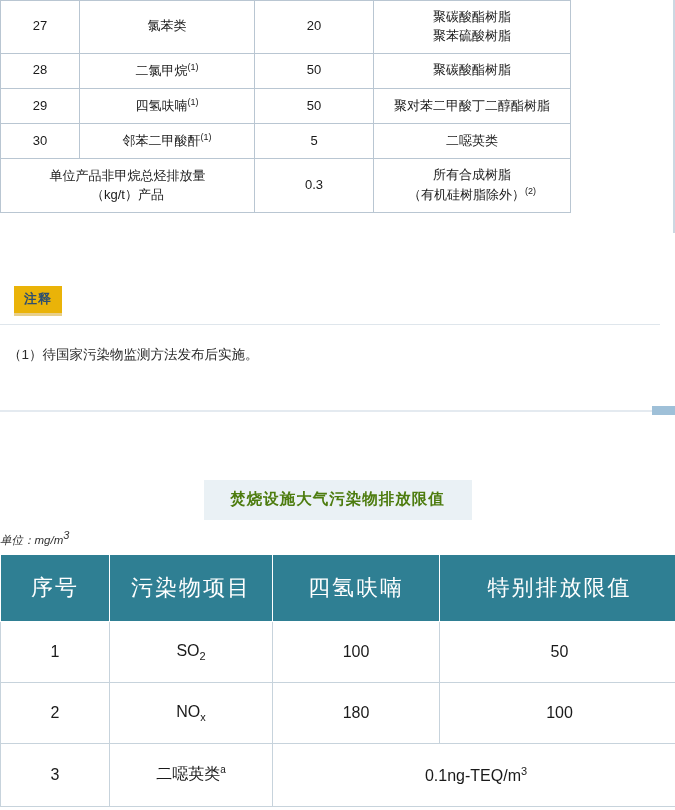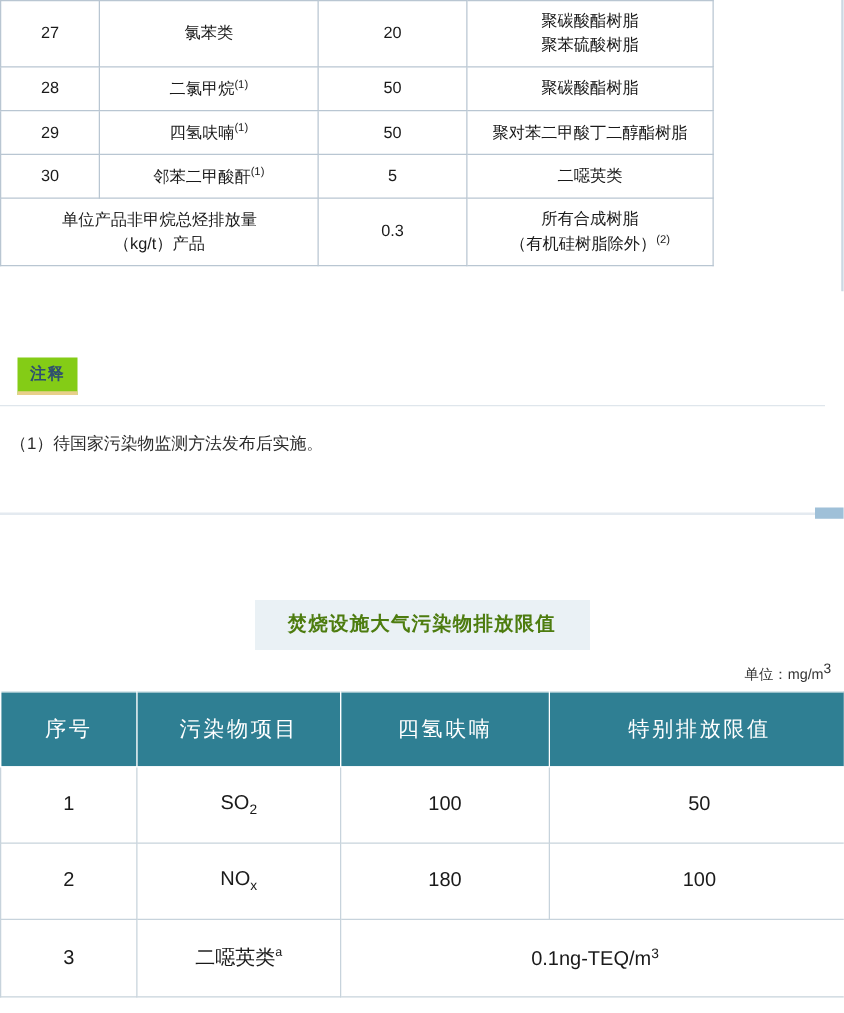--- a/index.html
+++ b/index.html
@@ -66,21 +66,21 @@
     left: 0;
     top: 286px;
     width: 660px;
   }
   .notes-tag {
     display: inline-block;
     font-size: 13px;
     font-weight: bold;
     color: #2f4f6f;
     padding: 4px 10px 5px 10px;
-    background: #84cc16;
+    background: #eab308;
     border-bottom: 3px solid #e8cf8a;
     letter-spacing: 1px;
     margin-left: 14px;
   }
   .notes-rule {
     margin-top: 8px;
     width: 660px;
     height: 1px;
     background: #dfe6ec;
   }
@@ -121,34 +121,35 @@
     width: 268px;
     text-align: center;
     background: #eaf1f5;
     color: #4d7c0f;
     font-weight: bold;
     font-size: 15.5px;
     letter-spacing: 1px;
     padding: 9px 0 10px 0;
   }
   .unit-line {
-    text-align: right;
+    text-align: left;
     font-size: 11.5px;
     color: #333333;
     padding: 9px 10px 6px 0;
+    font-style: italic;
   }
   table.emis-table {
     border-collapse: collapse;
     width: 675px;
     table-layout: fixed;
   }
   table.emis-table th {
     background: #2f7f93;
     color: #ffffff;
-    font-size: 17px;
+    font-size: 22px;
     font-weight: normal;
     letter-spacing: 2px;
     border: 1px solid #ffffff;
     padding: 18px 0;
     text-align: center;
   }
   table.emis-table td {
     border: 1px solid #c7d3dc;
     text-align: center;
     vertical-align: middle;

